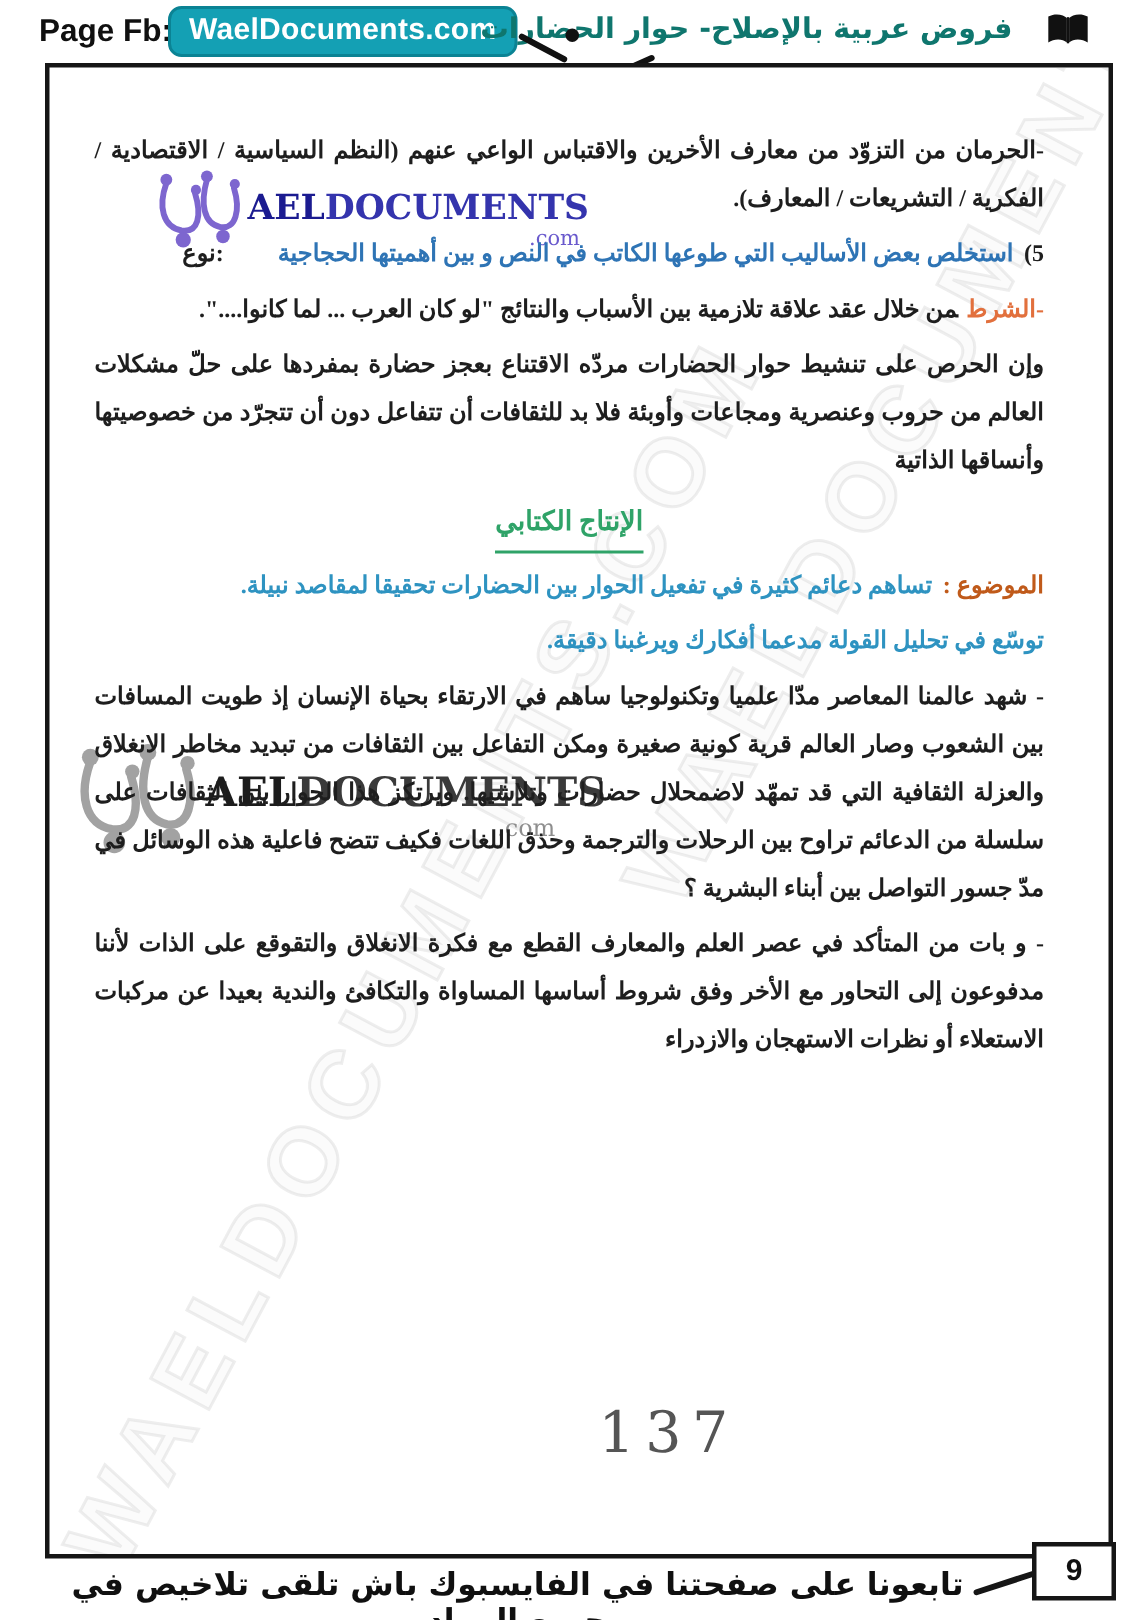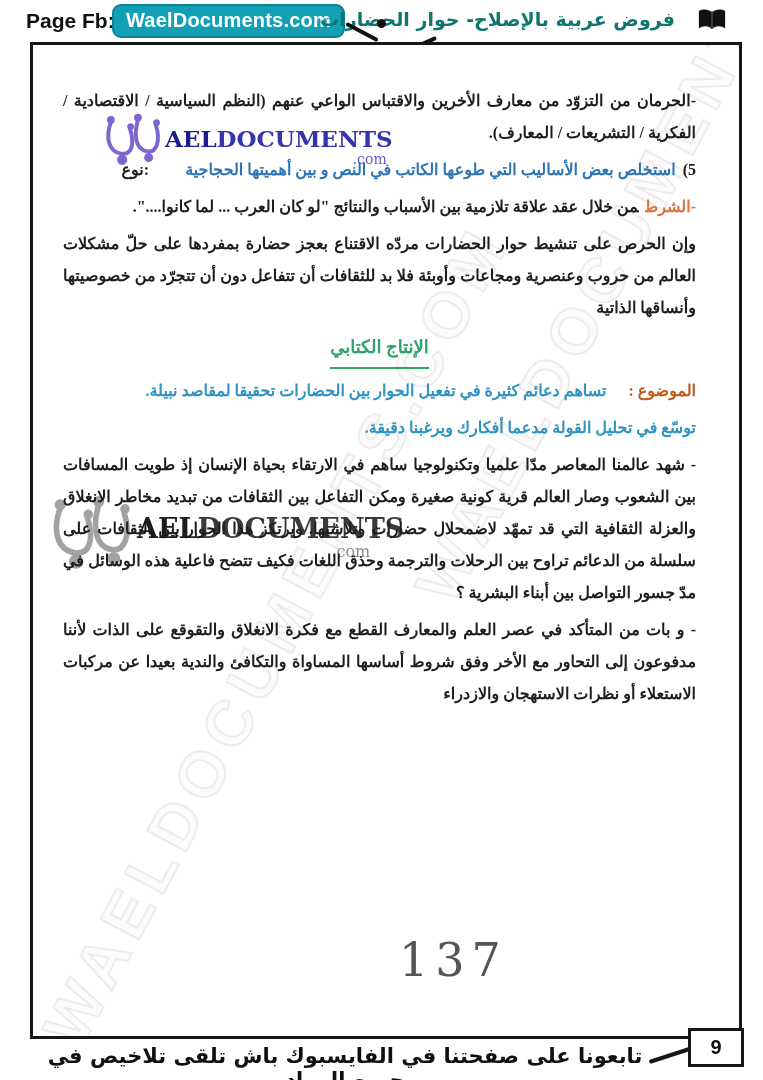--- a/index.html
+++ b/index.html
@@ -66,30 +66,30 @@
     text-align:justify;
     font-family:Liberation Serif, serif;
   }
   .content p{margin:0 0 5px;text-align:justify;text-align-last:right;}
   .blue{color:#2e74b5;margin-left:32px;}
   .tealblue{color:#2e93c1;}
   .orange{color:#e2703d;}
   .subject-label{color:#c05a1a;}
   .qnum{margin-left:7px;}
   .dev-label{margin-left:7px;}
-  .subject-label{margin-left:22px;}
+  .subject-label{margin-left:7px;}
   .heading-wrap{text-align:right;text-align-last:center;margin:0 0 6px;}
   .heading{
     color:#2fa368;font-size:18px;border-bottom:2px solid #2fa368;padding-bottom:2px;
     display:inline-block;
   }
   .subject2{text-align:center;text-align-last:center;margin-left:60px;margin-right:150px;}
   .artifact{
     position:absolute;left:366px;top:888px;z-index:3;font-family:"DejaVu Serif",serif;
-    font-size:46px;letter-spacing:7px;color:#2b2b2b;opacity:.8;font-weight:400;text-align:right;
+    font-size:38px;letter-spacing:7px;color:#2b2b2b;opacity:.8;font-weight:400;text-align:right;
   }
 
   
   .footer{
     position:absolute;left:28px;top:1044px;width:634px;text-align:center;direction:rtl;
     font-weight:bold;font-size:21px;color:#101010;
   }
   .pagebox{
     position:absolute;left:688px;top:1028px;width:50px;height:33px;border:3px solid #161616;
     background:#ffffff;display:flex;align-items:center;justify-content:center;

